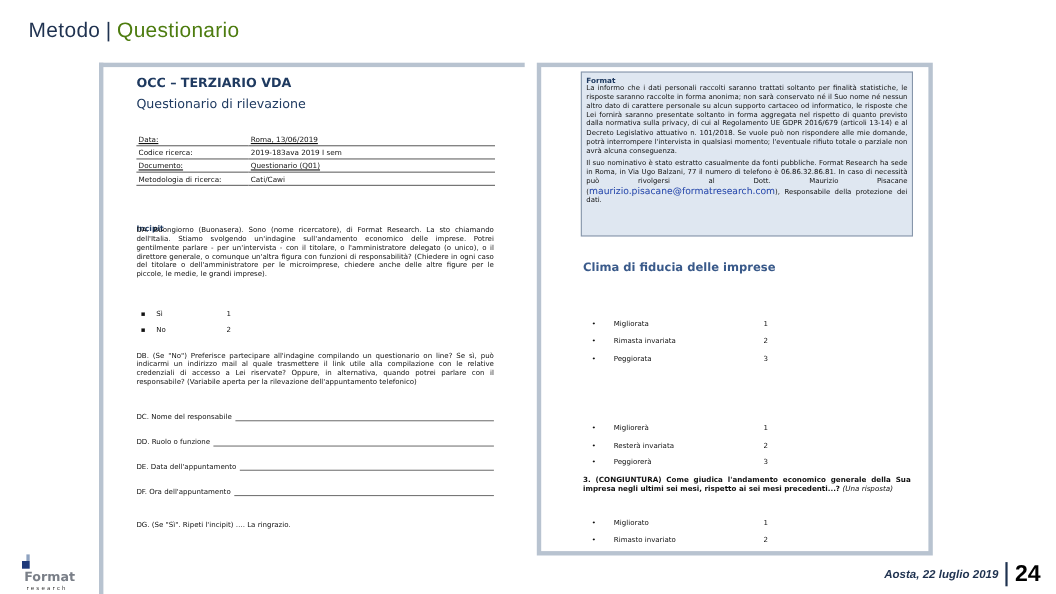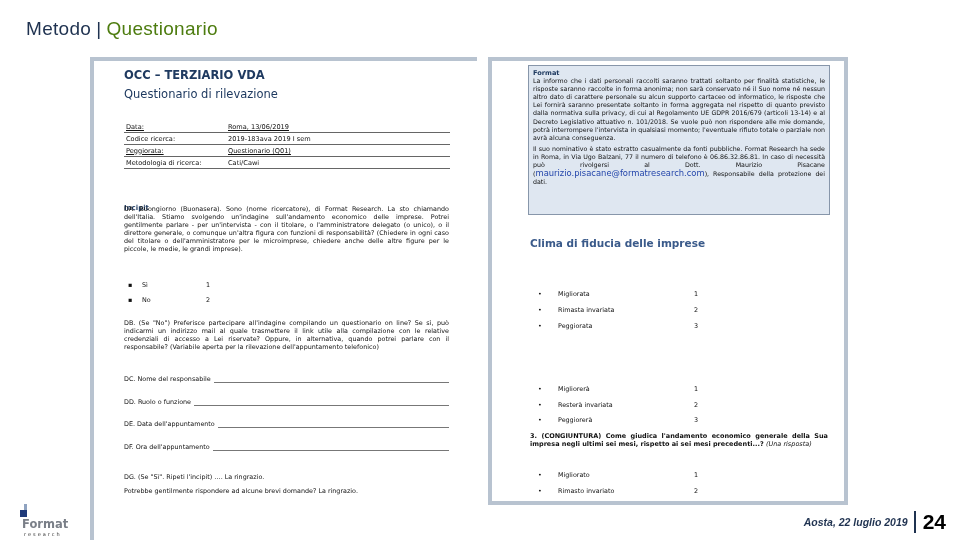--- a/index.html
+++ b/index.html
@@ -63,21 +63,21 @@
     <tbody>
         <tr class="u">
       <td class="k">Data:</td>
       <td>Roma, 13/06/2019</td>
     </tr>
     <tr>
       <td class="k">Codice ricerca:</td>
       <td>2019-183ava 2019 I sem</td>
     </tr>
     <tr class="u">
-      <td class="k">Peggiorata:</td>
+      <td class="k">Documento:</td>
       <td>Questionario (Q01)</td>
     </tr>
     <tr>
       <td class="k">Metodologia di ricerca:</td>
       <td>Cati/Cawi</td>
     </tr>
   </tbody>
     </table>
 
   <div class="incipit-h">Incipit</div>
@@ -103,21 +103,20 @@
   <div class="field" style="top:359px;align-items:flex-end;">
     <span>DE. Data dell'appuntamento</span>
       <span class="line"></span>
   </div>
   <div class="field" style="top:382px;">
     <span>DF. Ora dell'appuntamento</span>
       <span class="line"></span>
   </div>
 
   <div class="para" style="top:412px;">DG. (Se "Sì". Ripeti l'incipit) …. La ringrazio.</div>
-  <div class="para" style="top:426px;">Potrebbe gentilmente rispondere ad alcune brevi domande? La ringrazio.</div>
 </div>
 
 <div class="panel" id="right-panel">
   <div class="privacy-box">
     <div class="ph">Format</div>
     <p>La informo che i dati personali raccolti saranno trattati soltanto per finalità statistiche, le risposte saranno raccolte in forma anonima; non sarà conservato né il Suo nome né nessun altro dato di carattere personale su alcun supporto cartaceo od informatico, le risposte che Lei fornirà saranno presentate soltanto in forma aggregata nel rispetto di quanto previsto dalla normativa sulla privacy, di cui al Regolamento UE GDPR 2016/679 (articoli 13-14) e al Decreto Legislativo attuativo n. 101/2018. Se vuole può non rispondere alle mie domande, potrà interrompere l'intervista in qualsiasi momento; l'eventuale rifiuto totale o parziale non avrà alcuna conseguenza.</p>
     <p><span>Il suo nominativo è stato estratto casualmente da fonti pubbliche. Format Research ha sede in Roma, in Via Ugo Balzani, 77 il numero di telefono è 06.86.32.86.81. In caso di necessità può rivolgersi al Dott. Maurizio Pisacane (</span><span class="mail">maurizio.pisacane@formatresearch.com</span><span>), Responsabile della protezione dei dati.</span></p>
   </div>
 
   <div class="clima-h">Clima di fiducia delle imprese</div>

